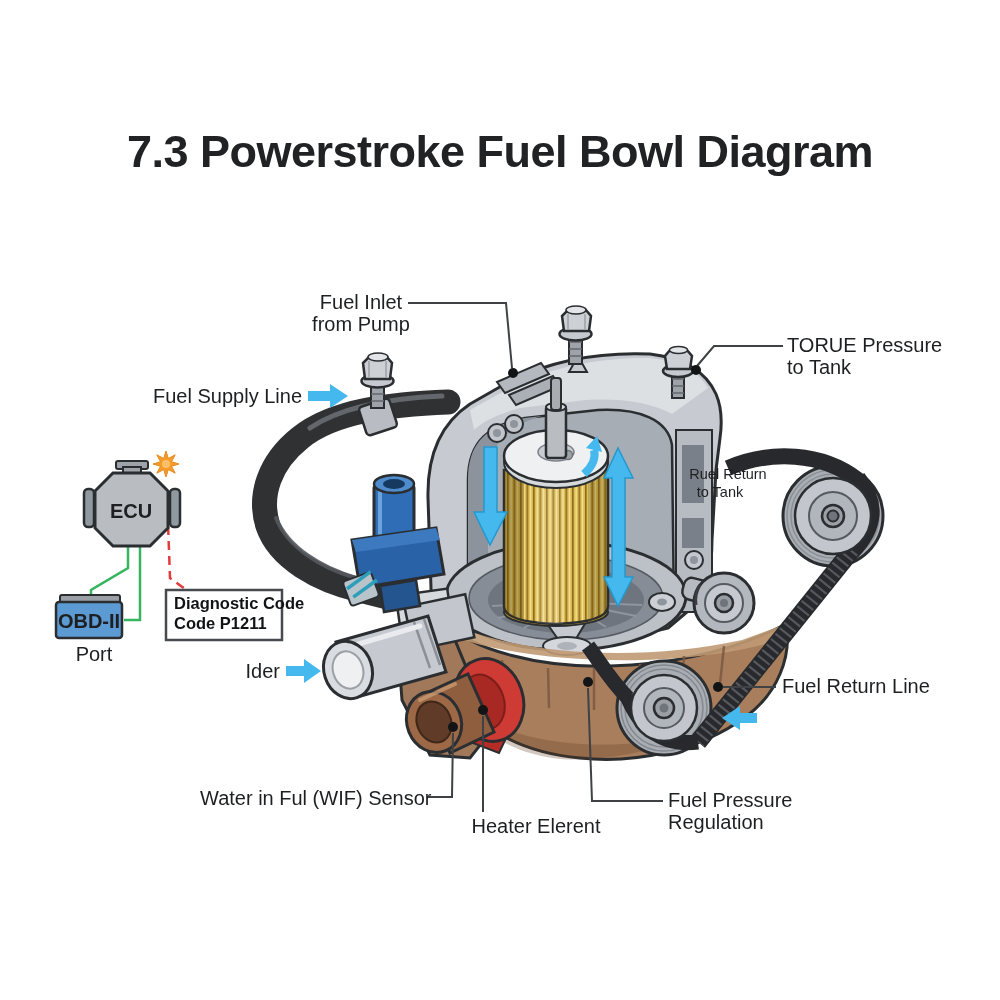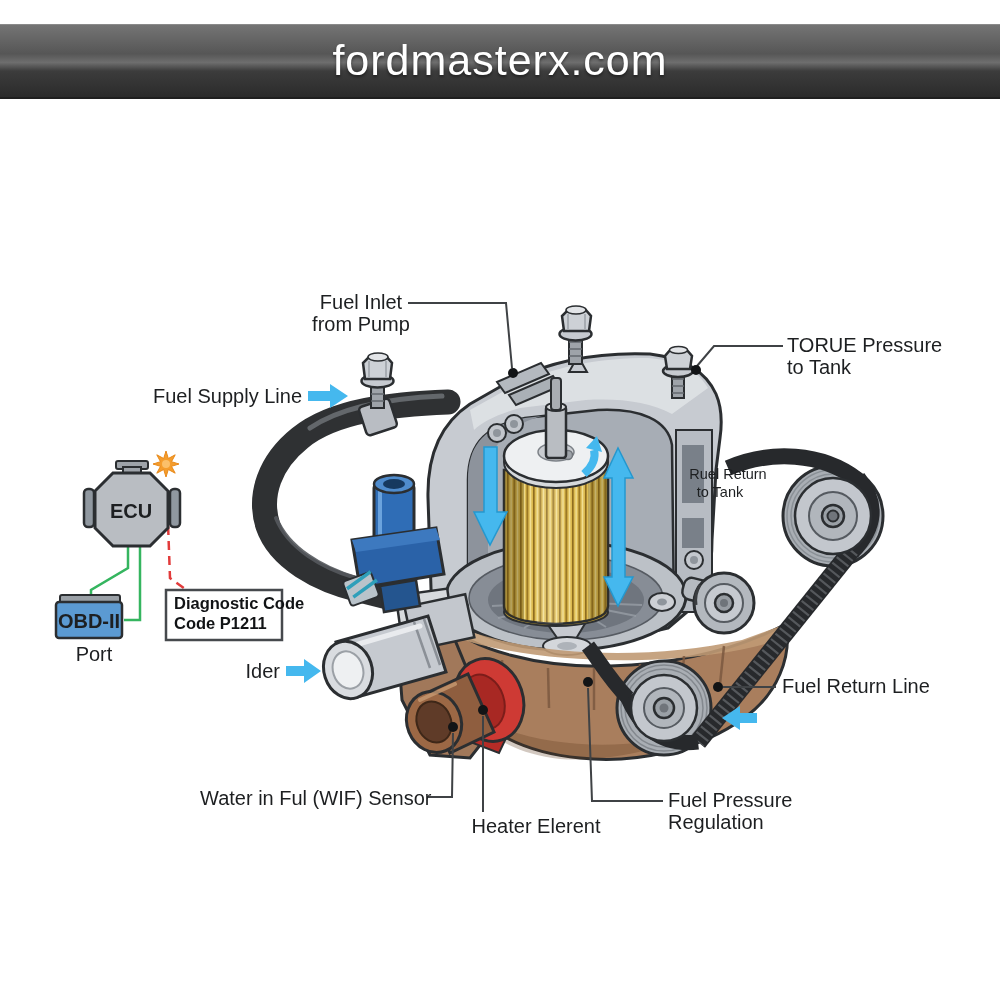--- a/index.html
+++ b/index.html
@@ -18,24 +18,22 @@
   .lbl-b{fill:#111315;font-size:16.5px;font-weight:bold;font-family:"Liberation Sans",sans-serif;}
   .leader{stroke:#3f4245;stroke-width:2;fill:none;}
   .dot{fill:#121416;}
   .outl{stroke:#2b2e31;}
 </style>
 </head>
 <body>
 
 <div id="page">
 
-  <div id="site-bar">
-    <div class="site-name">fordmasterx.com</div>
-  </div>
-
+
+  <div id="page-title">7.3 Powerstroke Fuel Bowl Diagram</div>
 
   <svg width="1000" height="1000" viewBox="0 0 1000 1000">
     <defs>
       <pattern id="pleats" width="6.5" height="12" patternUnits="userSpaceOnUse">
         <rect width="6.5" height="12" fill="#ddba4e"></rect>
         <rect x="0" width="1.6" height="12" fill="#8e6c1e"></rect>
         <rect x="3.4" width="1.4" height="12" fill="#f4e49e"></rect>
       </pattern>
       <clipPath id="filterClip">
         <path d="M 504,470 L 504,606 Q 504,622 556,624 Q 608,622 608,606 L 608,470 Z"></path>

